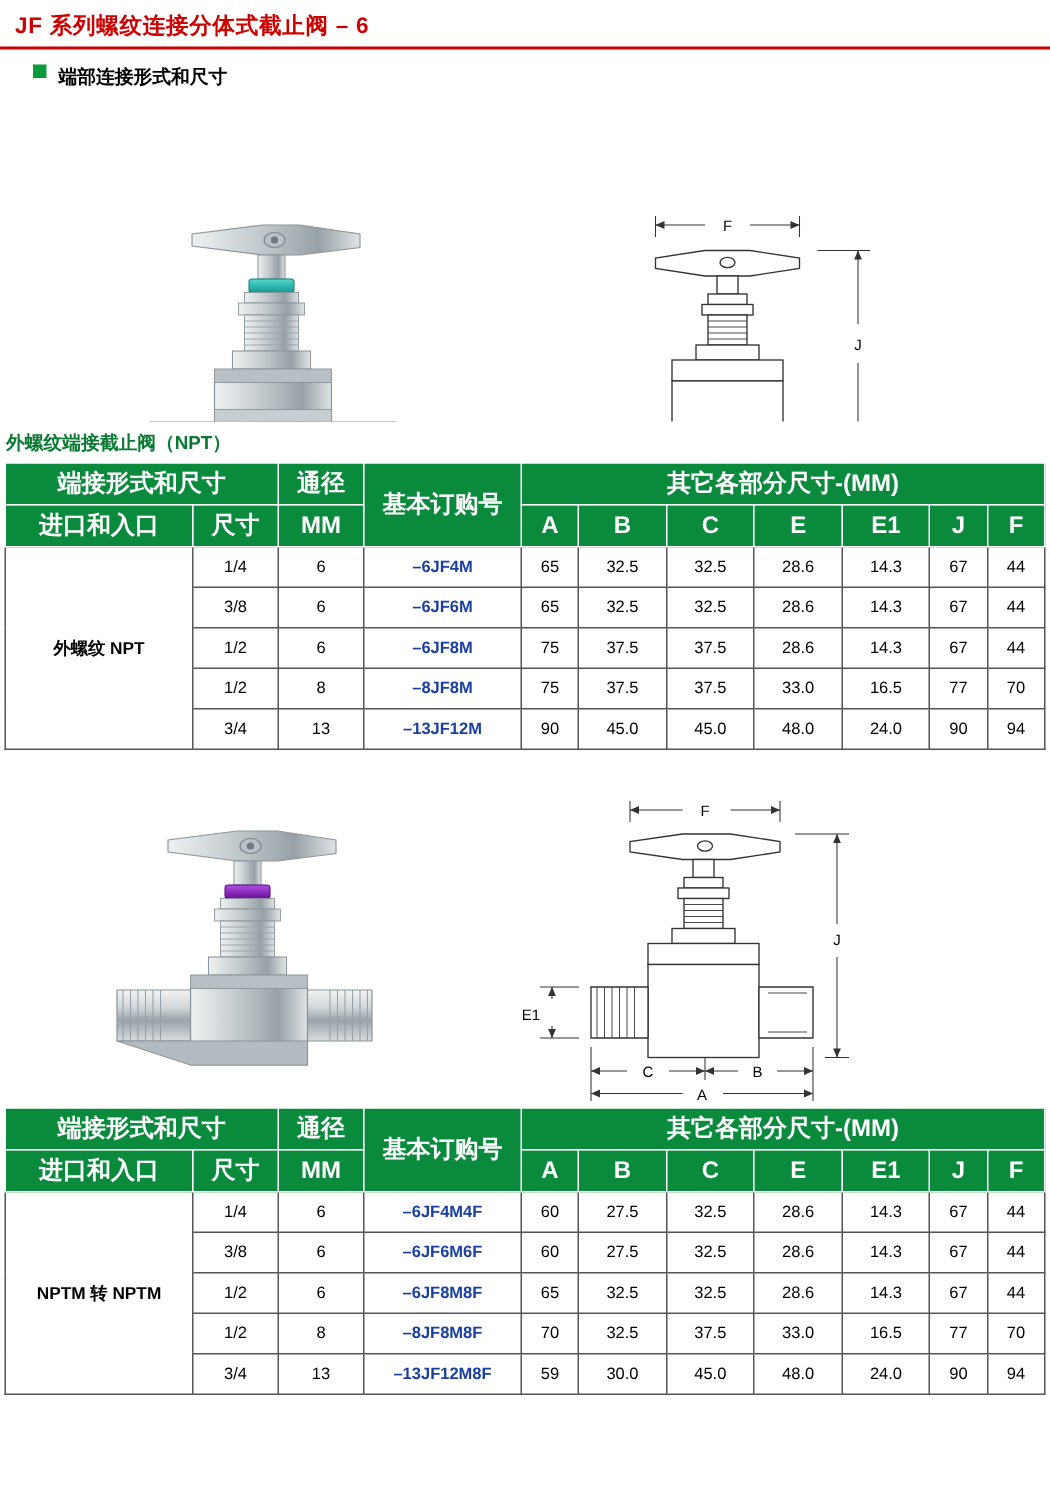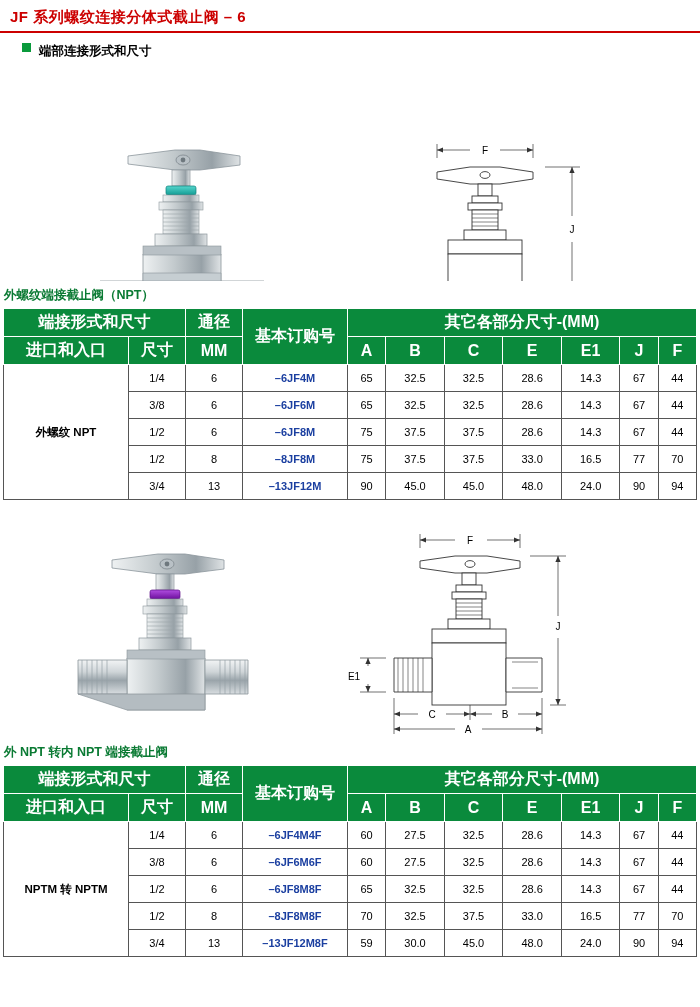--- a/index.html
+++ b/index.html
@@ -497,21 +497,20 @@
         <text x="558" y="122">J</text>
         <text x="354" y="172">E1</text>
         <text x="432" y="210">C</text>
         <text x="505" y="210">B</text>
         <text x="468" y="225">A</text>
       </g>
     </svg>
   </div>
 
   <div class="tbl-wrap">
-    <div class="tbl-caption">外 NPT 转内 NPT 端接截止阀</div>
     <table>
       <thead>
         <tr>
           <th class="lightborder" colspan="2">端接形式和尺寸</th>
           <th class="lightborder">通径</th>
           <th class="lightborder" rowspan="2">基本订购号</th>
           <th class="lightborder" colspan="7">其它各部分尺寸-(MM)</th>
         </tr>
         <tr>
           <th class="lightborder">进口和入口</th>

